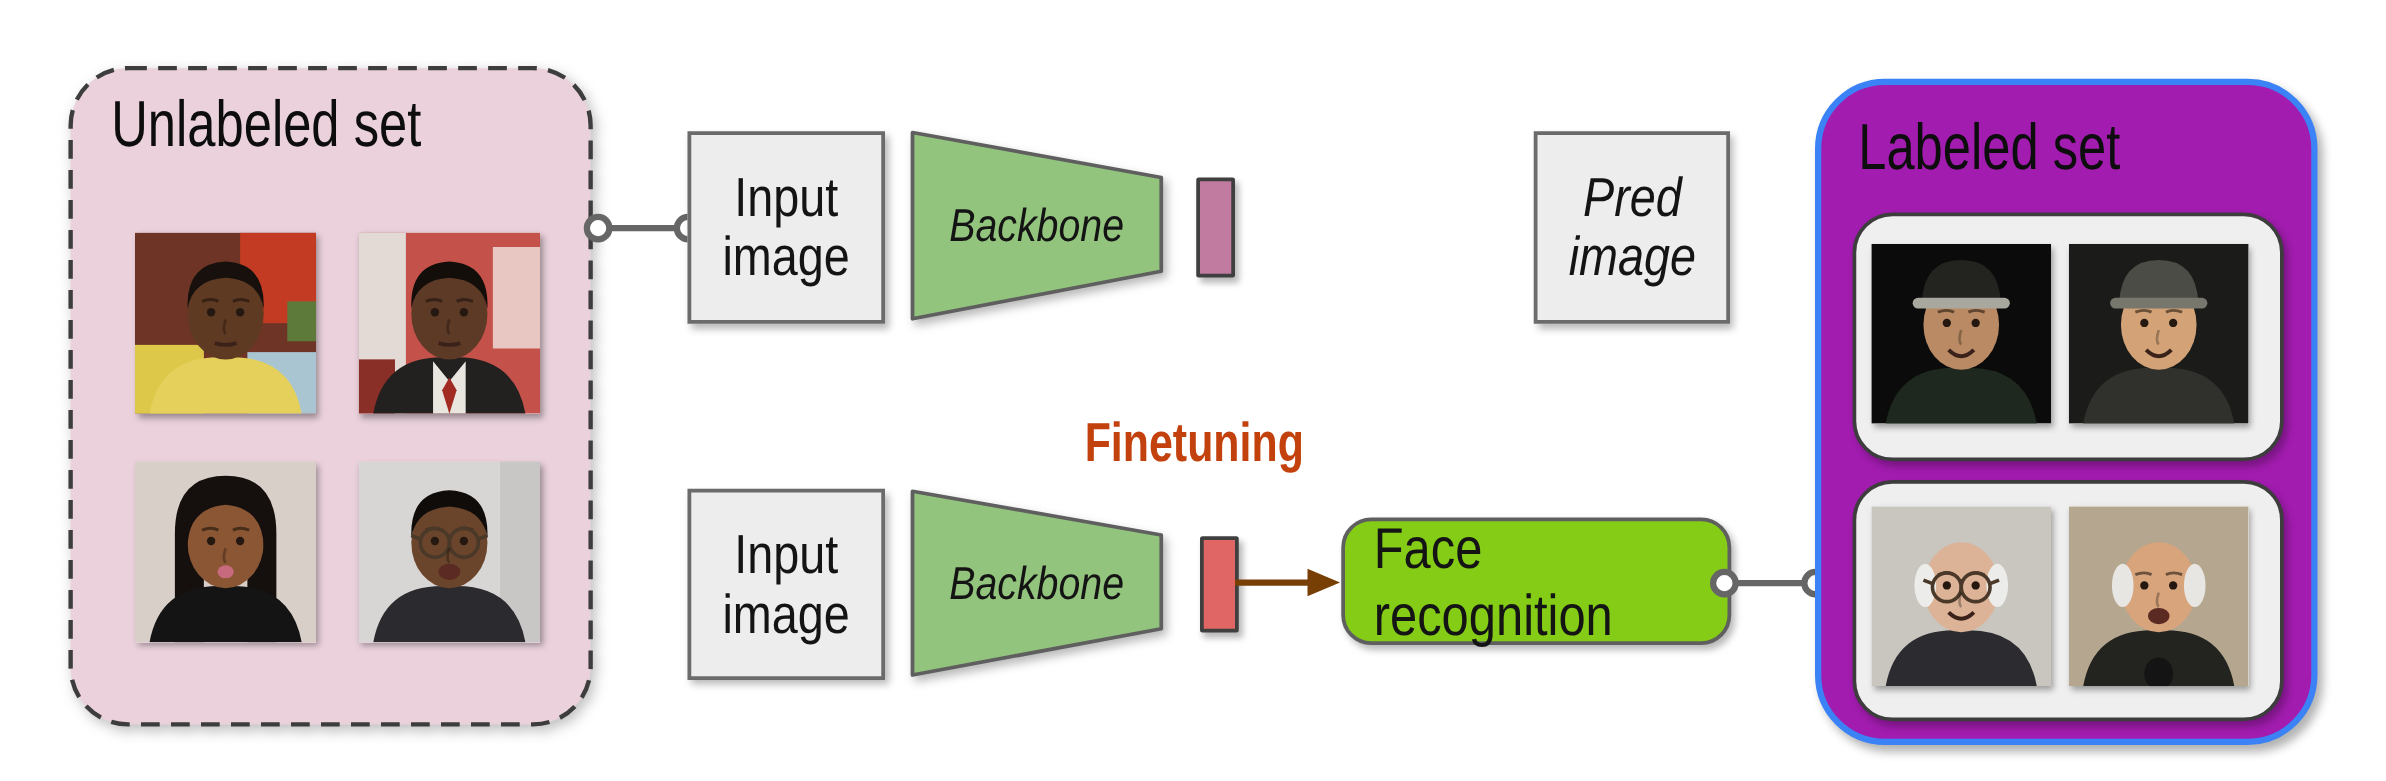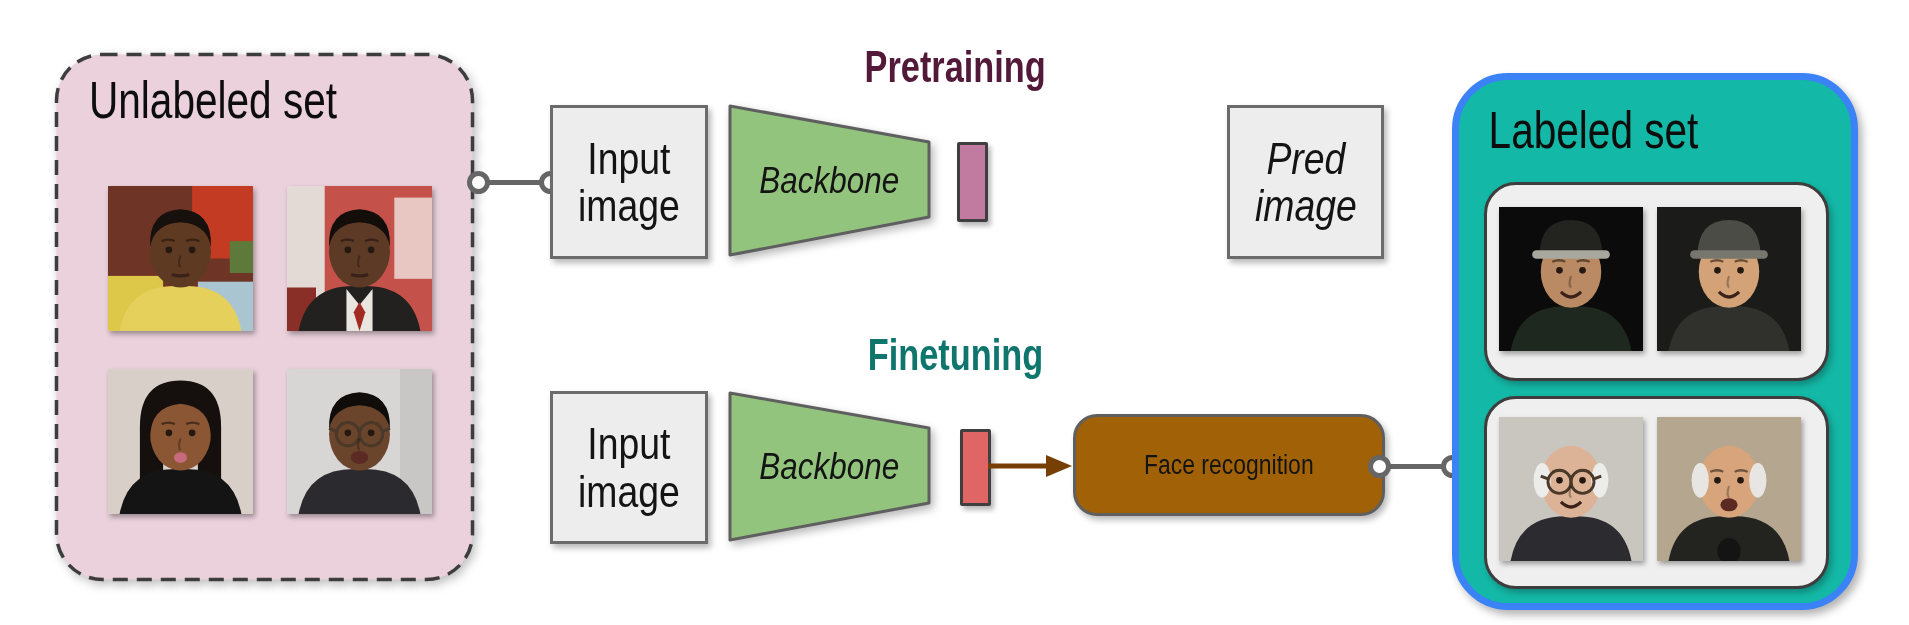--- a/index.html
+++ b/index.html
@@ -6,22 +6,22 @@
   .canvas{position:relative;width:1909px;height:625px;background:#ffffff;overflow:hidden;
           font-family:"Liberation Sans",sans-serif;color:#141414;}
   .abs{position:absolute;}
   .cond{display:inline-block;transform:scaleX(.78);transform-origin:center;}
   .cond85{display:inline-block;transform:scaleX(.85);transform-origin:center;}
 
   
   .set-title{position:absolute;left:0;right:0;text-align:left;font-weight:400;font-size:52px;color:#0d0d0d;}
   #unlabeled{left:54px;top:52px;width:421px;height:530px;}
   #unlabeled .shape{position:absolute;inset:0;filter:drop-shadow(3px 4px 5px rgba(0,0,0,.25));}
-  #labeled{left:1452px;top:73px;width:392px;height:523px;border-radius:56px;background:#14b8a6;
-           border:7px solid #3b82f6;box-shadow:4px 5px 8px rgba(0,0,0,.3);}
+  #labeled{left:1452px;top:63px;width:392px;height:523px;border-radius:56px;background:#a21caf;
+           border:5px solid #3b82f6;box-shadow:4px 5px 8px rgba(0,0,0,.3);}
   .subgroup{position:absolute;left:25px;width:339px;background:#efefef;border:3px solid #3d3d3d;
             border-radius:32px;box-shadow:3px 4px 6px rgba(0,0,0,.25);}
   #group1{top:102px;height:193px;}
   #group2{top:316px;height:187px;}
 
   
   .face{position:absolute;width:145px;height:145px;overflow:hidden;box-shadow:2px 3px 5px rgba(0,0,0,.35);}
   .face svg{display:block;width:100%;height:100%;}
   #face-u1{left:54px;top:134px;}  #face-u2{left:233px;top:134px;}
   #face-u3{left:54px;top:317px;}  #face-u4{left:233px;top:317px;}
@@ -33,21 +33,21 @@
   .conn-line{position:absolute;height:5px;background:#666;border-radius:2px;}
   .conn-dot{position:absolute;width:13px;height:13px;border:5px solid #666;border-radius:50%;background:#fff;}
   #conn1-line{left:478px;top:180px;width:72px;}
   #conn1-a{left:467px;top:171px;} #conn1-b{left:539px;top:171px;}
   #conn2-line{left:1379px;top:464px;width:73px;}
   #conn2-a{left:1368px;top:455px;} #conn2-b{left:1441px;top:455px;}
 
   
   .stage-title{position:absolute;left:775px;width:360px;text-align:center;font-size:44px;font-weight:700;}
   #pretrain-title{top:42px;color:#521a38;}
-  #finetune-title{top:330px;color:#0f766e;}
+  #finetune-title{top:330px;color:#c2410c;}
 
   
   .gray-box{position:absolute;background:#ededed;border:3px solid #6b6b6b;box-shadow:3px 4px 6px rgba(0,0,0,.28);
             display:flex;align-items:center;justify-content:center;text-align:center;
             font-size:44px;line-height:1.07;white-space:pre-line;}
   #input1{left:550px;top:105px;width:152px;height:148px;}
   #pred  {left:1227px;top:105px;width:151px;height:148px;font-style:italic;}
   #input2{left:550px;top:391px;width:152px;height:147px;}
 
   .trap{position:absolute;}
@@ -56,23 +56,23 @@
   #backbone1{left:727px;top:103px;width:205px;height:155px;}
   #stylegan {left:1000px;top:101px;width:199px;height:149px;}
   #backbone2{left:727px;top:390px;width:205px;height:153px;}
 
   .latent{position:absolute;border:3px solid #3f3f3f;border-radius:2px;box-shadow:3px 4px 5px rgba(0,0,0,.28);}
   #latent1{left:957px;top:142px;width:25px;height:74px;background:#c27ba0;}
   #latent2{left:960px;top:429px;width:25px;height:71px;background:#e06666;}
 
   #arrow{left:988px;top:450px;width:86px;height:32px;}
 
-  #facerec{left:1073px;top:414px;width:306px;height:96px;border-radius:24px;background:#a16207;
+  #facerec{left:1073px;top:414px;width:306px;height:96px;border-radius:24px;background:#84cc16;
            border:3px solid #5f5f5f;box-shadow:3px 4px 6px rgba(0,0,0,.28);
-           display:flex;align-items:center;justify-content:center;font-size:27px;}
+           display:flex;align-items:center;justify-content:center;font-size:46px;}
 </style>
 </head>
 <body>
 
 <div class="canvas">
 
   <div class="abs" id="unlabeled">
     <svg class="shape" width="421" height="530">
       <rect x="2.5" y="2.5" width="416" height="525" rx="46" fill="#ead1dc" stroke="#3d3d3d" stroke-width="3.5" stroke-dasharray="15 9"></rect>
     </svg>
@@ -146,23 +146,20 @@
           <path d="M50,48 Q48,54 50,56" stroke="rgba(0,0,0,.28)" stroke-width="1.5" fill="none"></path>
           <ellipse cx="50" cy="61" rx="6" ry="4.5" fill="#5b2a22"></ellipse>
         </svg>
       </div>
   </div>
 
   <div class="conn-line" id="conn1-line"></div>
   <div class="conn-dot" id="conn1-a"></div>
   <div class="conn-dot" id="conn1-b"></div>
 
-  <div class="stage-title" id="pretrain-title">
-    <span class="cond">Pretraining</span>
-  </div>
 
   <div class="gray-box" id="input1">
     <span class="cond85">Input
 image</span>
   </div>
 
   <div class="trap" id="backbone1">
     <svg width="205" height="155">
       <polygon points="3,3 202,39 202,114 3,152" fill="#93c47d" stroke="#5f5f5f" stroke-width="3" stroke-linejoin="round"></polygon>
     </svg>

